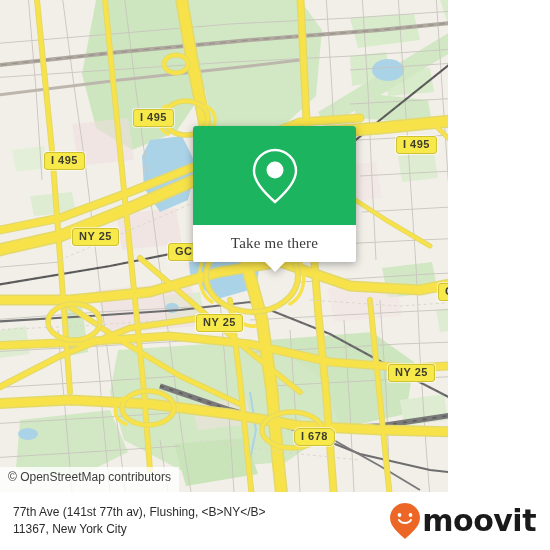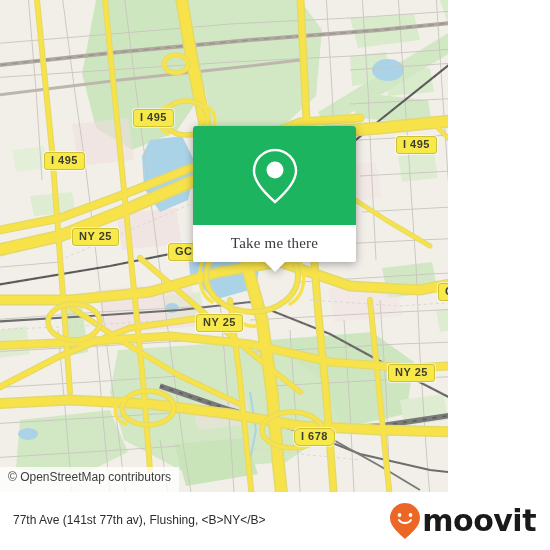--- a/index.html
+++ b/index.html
@@ -386,20 +386,21 @@
       </div>
       <div id="popup-tail"></div>
     </div>
 
     <div id="attribution">© OpenStreetMap contributors</div>
   </div>
 
   <div id="footer">
     <div id="footer-address">
       <div>77th Ave (141st 77th av), Flushing, &lt;B&gt;NY&lt;/B&gt;</div>
+      <div>11367, New York City</div>
     </div>
     <div id="footer-logo">
       <svg width="34" height="38" viewBox="0 0 34 38">
         <path d="M17 1 C8.7 1 2 7.7 2 16 C2 25 12 32 17 37 C22 32 32 25 32 16 C32 7.7 25.3 1 17 1 Z" fill="#ec6726"></path>
         <circle cx="11.5" cy="13" r="1.9" fill="#ffffff"></circle>
         <circle cx="22.5" cy="13" r="1.9" fill="#ffffff"></circle>
         <path d="M11 18 C13.5 22 20.5 22 23 18" fill="none" stroke="#ffffff" stroke-width="2" stroke-linecap="round"></path>
       </svg>
       <span id="moovit-wordmark">moovit</span>
     </div>

